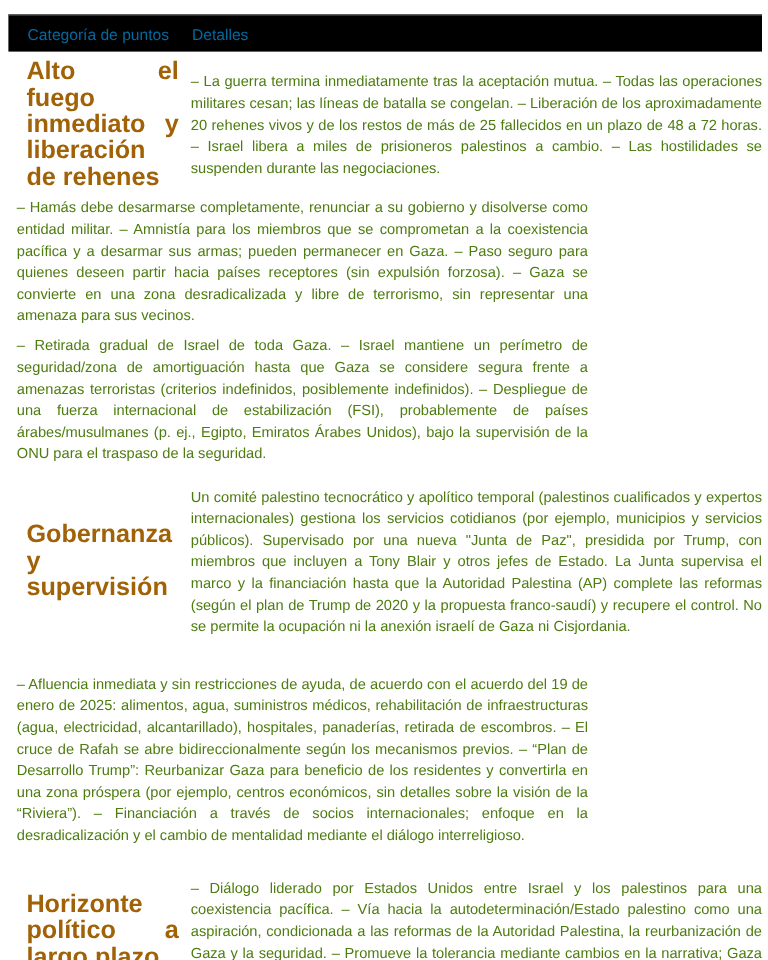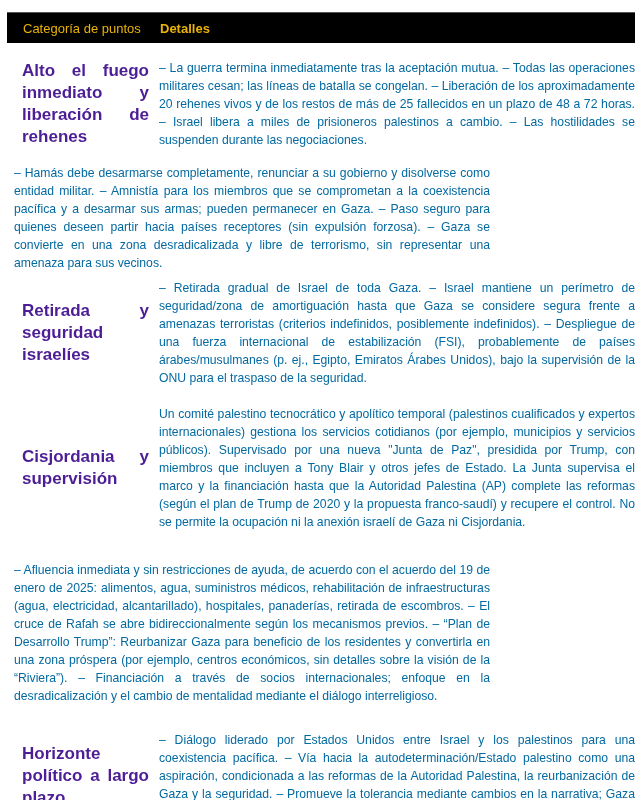--- a/index.html
+++ b/index.html
@@ -16,59 +16,58 @@
       color: #2b2b2b;
     }
     .table {
       position: absolute;
       left: 7px;
       top: 12px;
       width: 628px;
     }
     .header {
       background: #000000;
-      color: #eab308;
+      color: #0369a1;
       height: 30px;
       display: flex;
       align-items: center;
       font-size: 13px;
       border-top: 1px solid #555;
     }
     .header .col1 {
       width: 153px;
       padding-left: 16px;
       box-sizing: border-box;
     }
     .header .col2 {
       padding-left: 0px;
-      font-weight: bold;
     }
     .row {
       display: flex;
       align-items: center;
     }
     .cat {
       width: 145px;
       box-sizing: border-box;
       padding-left: 15px;
       padding-right: 3px;
-      font-size: 17px;
+      font-size: 21px;
       font-weight: bold;
-      color: #4c1d95;
+      color: #a16207;
       line-height: 22px;
       text-align: justify;
       text-align-last: left;
     }
     .det {
       width: 476px;
       margin-left: 7px;
       box-sizing: border-box;
       font-size: 12.2px;
       line-height: 18px;
-      color: #0369a1;
+      color: #4d7c0f;
       text-align: justify;
     }
     .row1 { margin-top: 8px; height: 105px; }
     .row2 { margin-top: 5px; height: 114px; }
     .row3 { margin-top: 6px; height: 104px; }
     .row4 { margin-top: 8px; height: 150px; }
     .row5 { margin-top: 7px; height: 165px; }
     .row6 { margin-top: 5px; height: 112px; }
   </style>
 </head>
@@ -83,26 +82,25 @@
   <div class="row row1">
     <div class="cat">Alto el fuego inmediato y liberación de rehenes</div>
     <div class="det">– La guerra termina inmediatamente tras la aceptación mutua. – Todas las operaciones militares cesan; las líneas de batalla se congelan. – Liberación de los aproximadamente 20 rehenes vivos y de los restos de más de 25 fallecidos en un plazo de 48 a 72 horas. – Israel libera a miles de prisioneros palestinos a cambio. – Las hostilidades se suspenden durante las negociaciones.</div>
   </div>
 
   <div class="row row2">
     <div class="det">– Hamás debe desarmarse completamente, renunciar a su gobierno y disolverse como entidad militar. – Amnistía para los miembros que se comprometan a la coexistencia pacífica y a desarmar sus armas; pueden permanecer en Gaza. – Paso seguro para quienes deseen partir hacia países receptores (sin expulsión forzosa). – Gaza se convierte en una zona desradicalizada y libre de terrorismo, sin representar una amenaza para sus vecinos.</div>
   </div>
 
   <div class="row row3">
-    <div class="cat">Retirada y seguridad israelíes</div>
     <div class="det">– Retirada gradual de Israel de toda Gaza. – Israel mantiene un perímetro de seguridad/zona de amortiguación hasta que Gaza se considere segura frente a amenazas terroristas (criterios indefinidos, posiblemente indefinidos). – Despliegue de una fuerza internacional de estabilización (FSI), probablemente de países árabes/musulmanes (p. ej., Egipto, Emiratos Árabes Unidos), bajo la supervisión de la ONU para el traspaso de la seguridad.</div>
   </div>
 
   <div class="row row4">
-    <div class="cat">Cisjordania y supervisión</div>
+    <div class="cat">Gobernanza y supervisión</div>
     <div class="det">Un comité palestino tecnocrático y apolítico temporal (palestinos cualificados y expertos internacionales) gestiona los servicios cotidianos (por ejemplo, municipios y servicios públicos). Supervisado por una nueva "Junta de Paz", presidida por Trump, con miembros que incluyen a Tony Blair y otros jefes de Estado. La Junta supervisa el marco y la financiación hasta que la Autoridad Palestina (AP) complete las reformas (según el plan de Trump de 2020 y la propuesta franco-saudí) y recupere el control. No se permite la ocupación ni la anexión israelí de Gaza ni Cisjordania.</div>
   </div>
 
   <div class="row row5">
     <div class="det">– Afluencia inmediata y sin restricciones de ayuda, de acuerdo con el acuerdo del 19 de enero de 2025: alimentos, agua, suministros médicos, rehabilitación de infraestructuras (agua, electricidad, alcantarillado), hospitales, panaderías, retirada de escombros. – El cruce de Rafah se abre bidireccionalmente según los mecanismos previos. – “Plan de Desarrollo Trump”: Reurbanizar Gaza para beneficio de los residentes y convertirla en una zona próspera (por ejemplo, centros económicos, sin detalles sobre la visión de la “Riviera”). – Financiación a través de socios internacionales; enfoque en la desradicalización y el cambio de mentalidad mediante el diálogo interreligioso.</div>
   </div>
 
   <div class="row row6">
     <div class="cat">Horizonte político a largo plazo</div>
     <div class="det">– Diálogo liderado por Estados Unidos entre Israel y los palestinos para una coexistencia pacífica. – Vía hacia la autodeterminación/Estado palestino como una aspiración, condicionada a las reformas de la Autoridad Palestina, la reurbanización de Gaza y la seguridad. – Promueve la tolerancia mediante cambios en la narrativa; Gaza se integra con Cisjordania en un posible Estado según el derecho internacional.</div>

